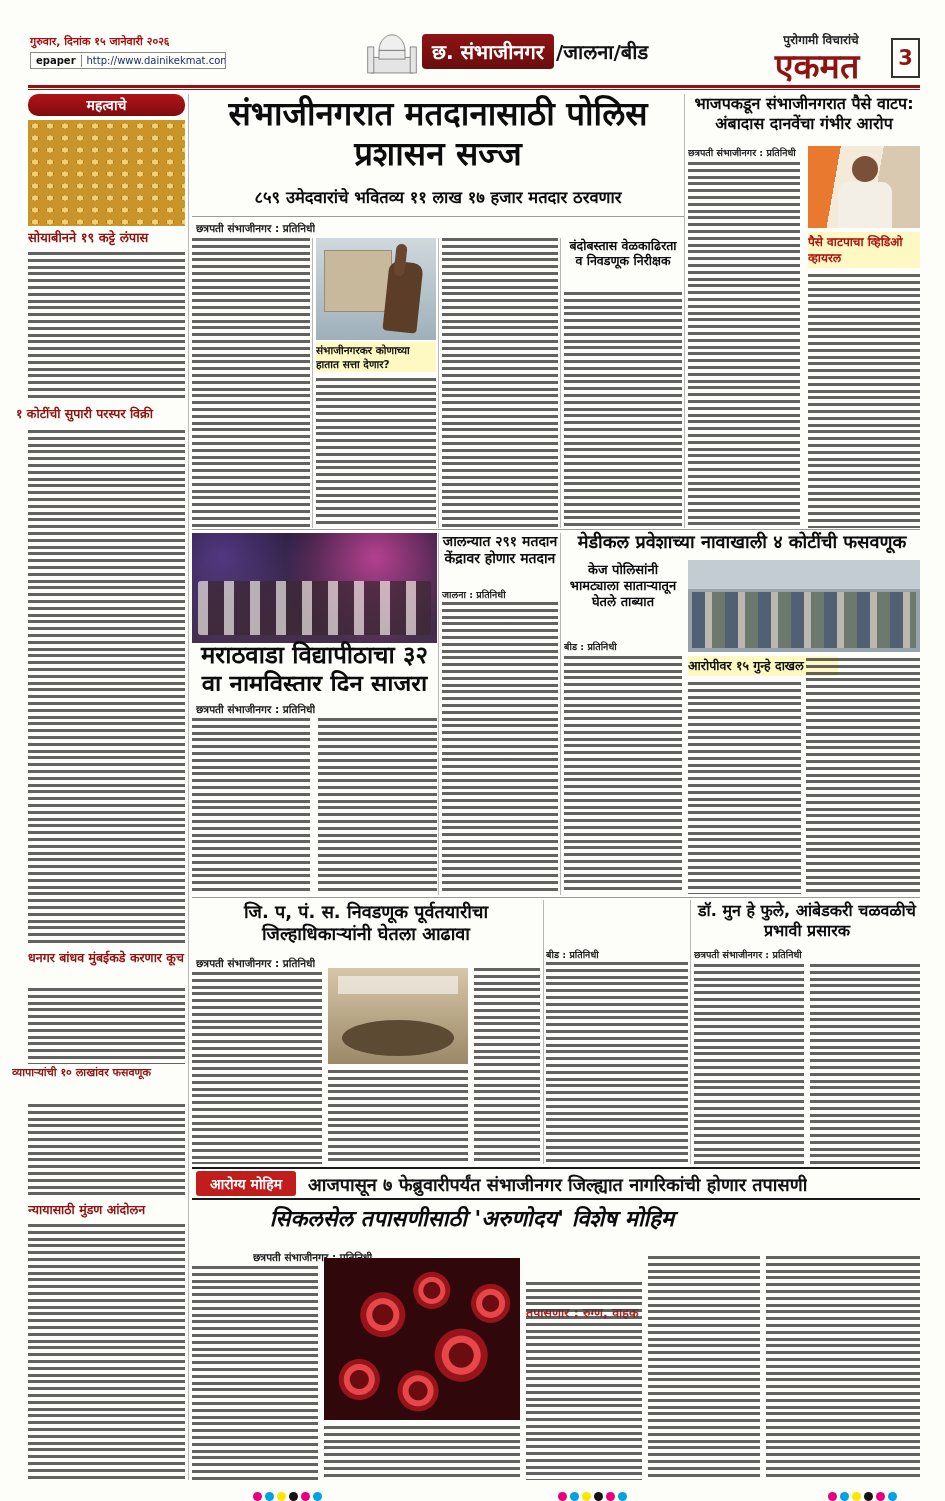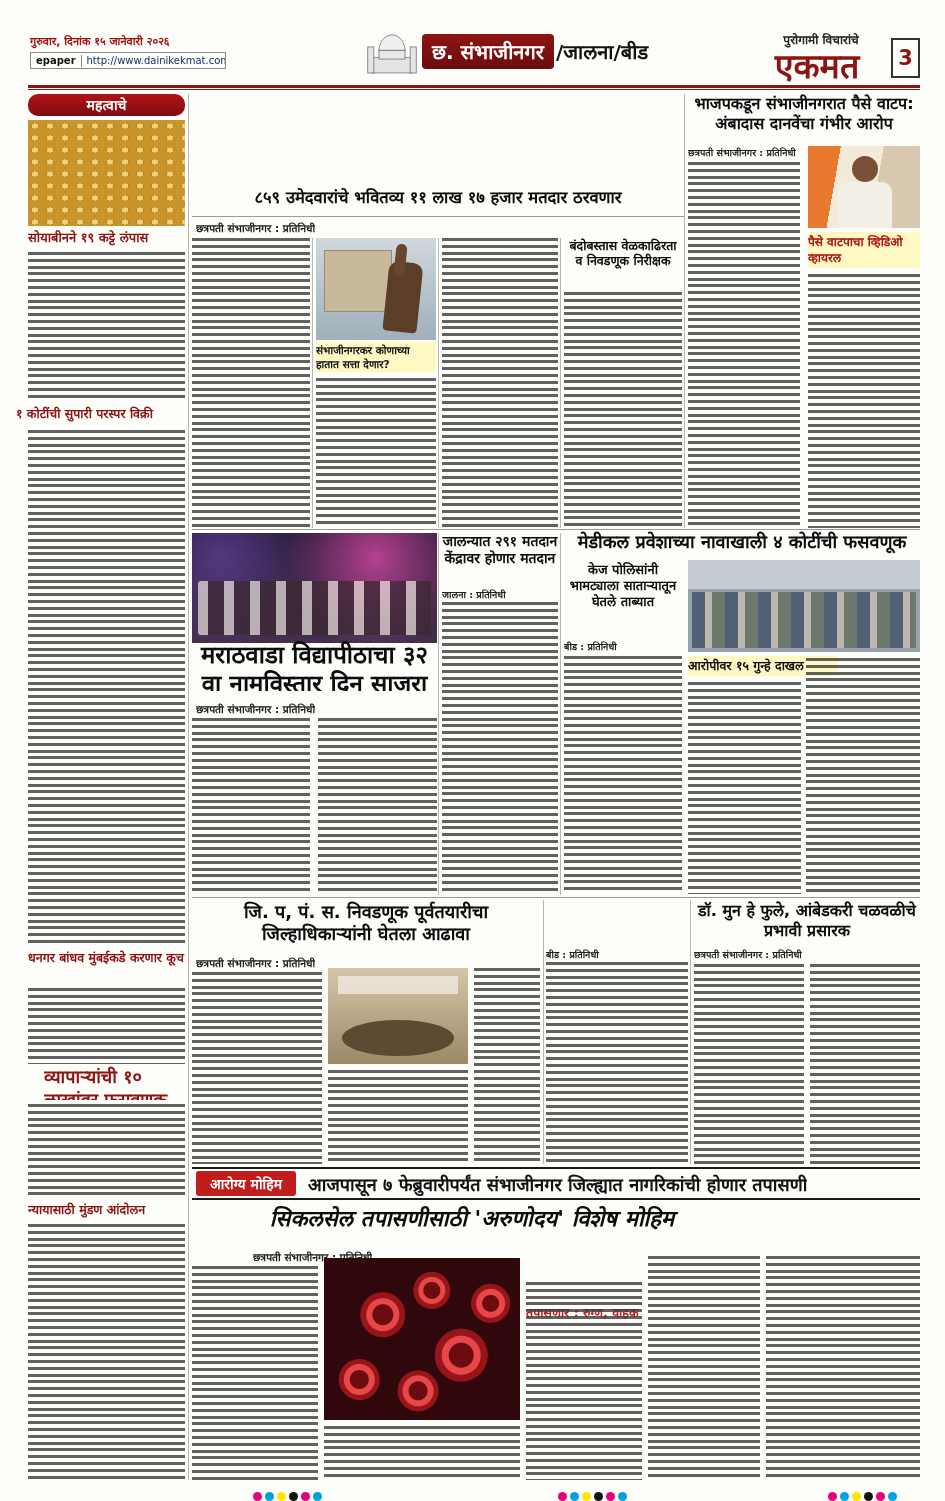--- a/index.html
+++ b/index.html
@@ -61,28 +61,29 @@
 
   <div class="abs maroonh" style="left:28px;top:230px;width:157px;font-size:13px;">सोयाबीनने १९ कट्टे लंपास</div>
   <div class="tx" style="left:28px;top:252px;width:157px;height:150px;"></div>
 
   <div class="abs maroonh" style="left:16px;top:406px;width:157px;font-size:12.5px;">१ कोटींची सुपारी परस्पर विक्री</div>
   <div class="tx" style="left:28px;top:430px;width:157px;height:516px;"></div>
 
   <div class="abs maroonh" style="left:28px;top:950px;width:157px;font-size:12.5px;height:34px;">धनगर बांधव मुंबईकडे करणार कूच</div>
   <div class="tx" style="left:28px;top:988px;width:157px;height:76px;"></div>
 
-  <div class="abs maroonh" style="left:44px;top:1066px;width:157px;font-size:18px;height:34px;">व्यापाऱ्यांची १० लाखांवर फसवणूक</div>
+  <div class="abs maroonh" style="left:12px;top:1066px;width:157px;font-size:11px;height:34px;">व्यापाऱ्यांची १० लाखांवर फसवणूक</div>
   <div class="tx" style="left:28px;top:1104px;width:157px;height:94px;"></div>
 
   <div class="abs maroonh" style="left:28px;top:1202px;width:157px;font-size:12.5px;">न्यायासाठी मुंडण आंदोलन</div>
   <div class="tx" style="left:28px;top:1224px;width:157px;height:256px;"></div>
 
   <div class="vrule" style="left:188px;top:94px;height:1386px;"></div>
 
+  <div class="abs headline" style="left:192px;top:94px;width:492px;height:88px;font-size:33px;">संभाजीनगरात मतदानासाठी पोलिस प्रशासन सज्ज</div>
   <div class="abs headline" style="left:192px;top:188px;width:492px;height:24px;font-size:16.5px;">८५९ उमेदवारांचे भवितव्य ११ लाख १७ हजार मतदार ठरवणार</div>
   <div class="hrule" style="left:192px;top:216px;width:492px;"></div>
   <div class="abs byline" style="left:196px;top:221px;">छत्रपती संभाजीनगर : प्रतिनिधी</div>
 
   <div class="tx" style="left:192px;top:238px;width:118px;height:290px;"></div>
 
   <div class="abs" style="left:316px;top:238px;width:120px;height:102px;background:linear-gradient(#cfd8dd,#9fb0ba);overflow:hidden;">
     <div style="position:absolute;left:8px;top:12px;width:68px;height:62px;background:#c8b89c;border:1px solid #9a8c74;"></div>
     <div style="position:absolute;right:16px;top:24px;width:34px;height:70px;background:#5b3d28;border-radius:10px 10px 4px 4px;transform:rotate(6deg);"></div>
     <div style="position:absolute;right:30px;top:6px;width:11px;height:32px;background:#6a4630;border-radius:6px;transform:rotate(6deg);"></div>

